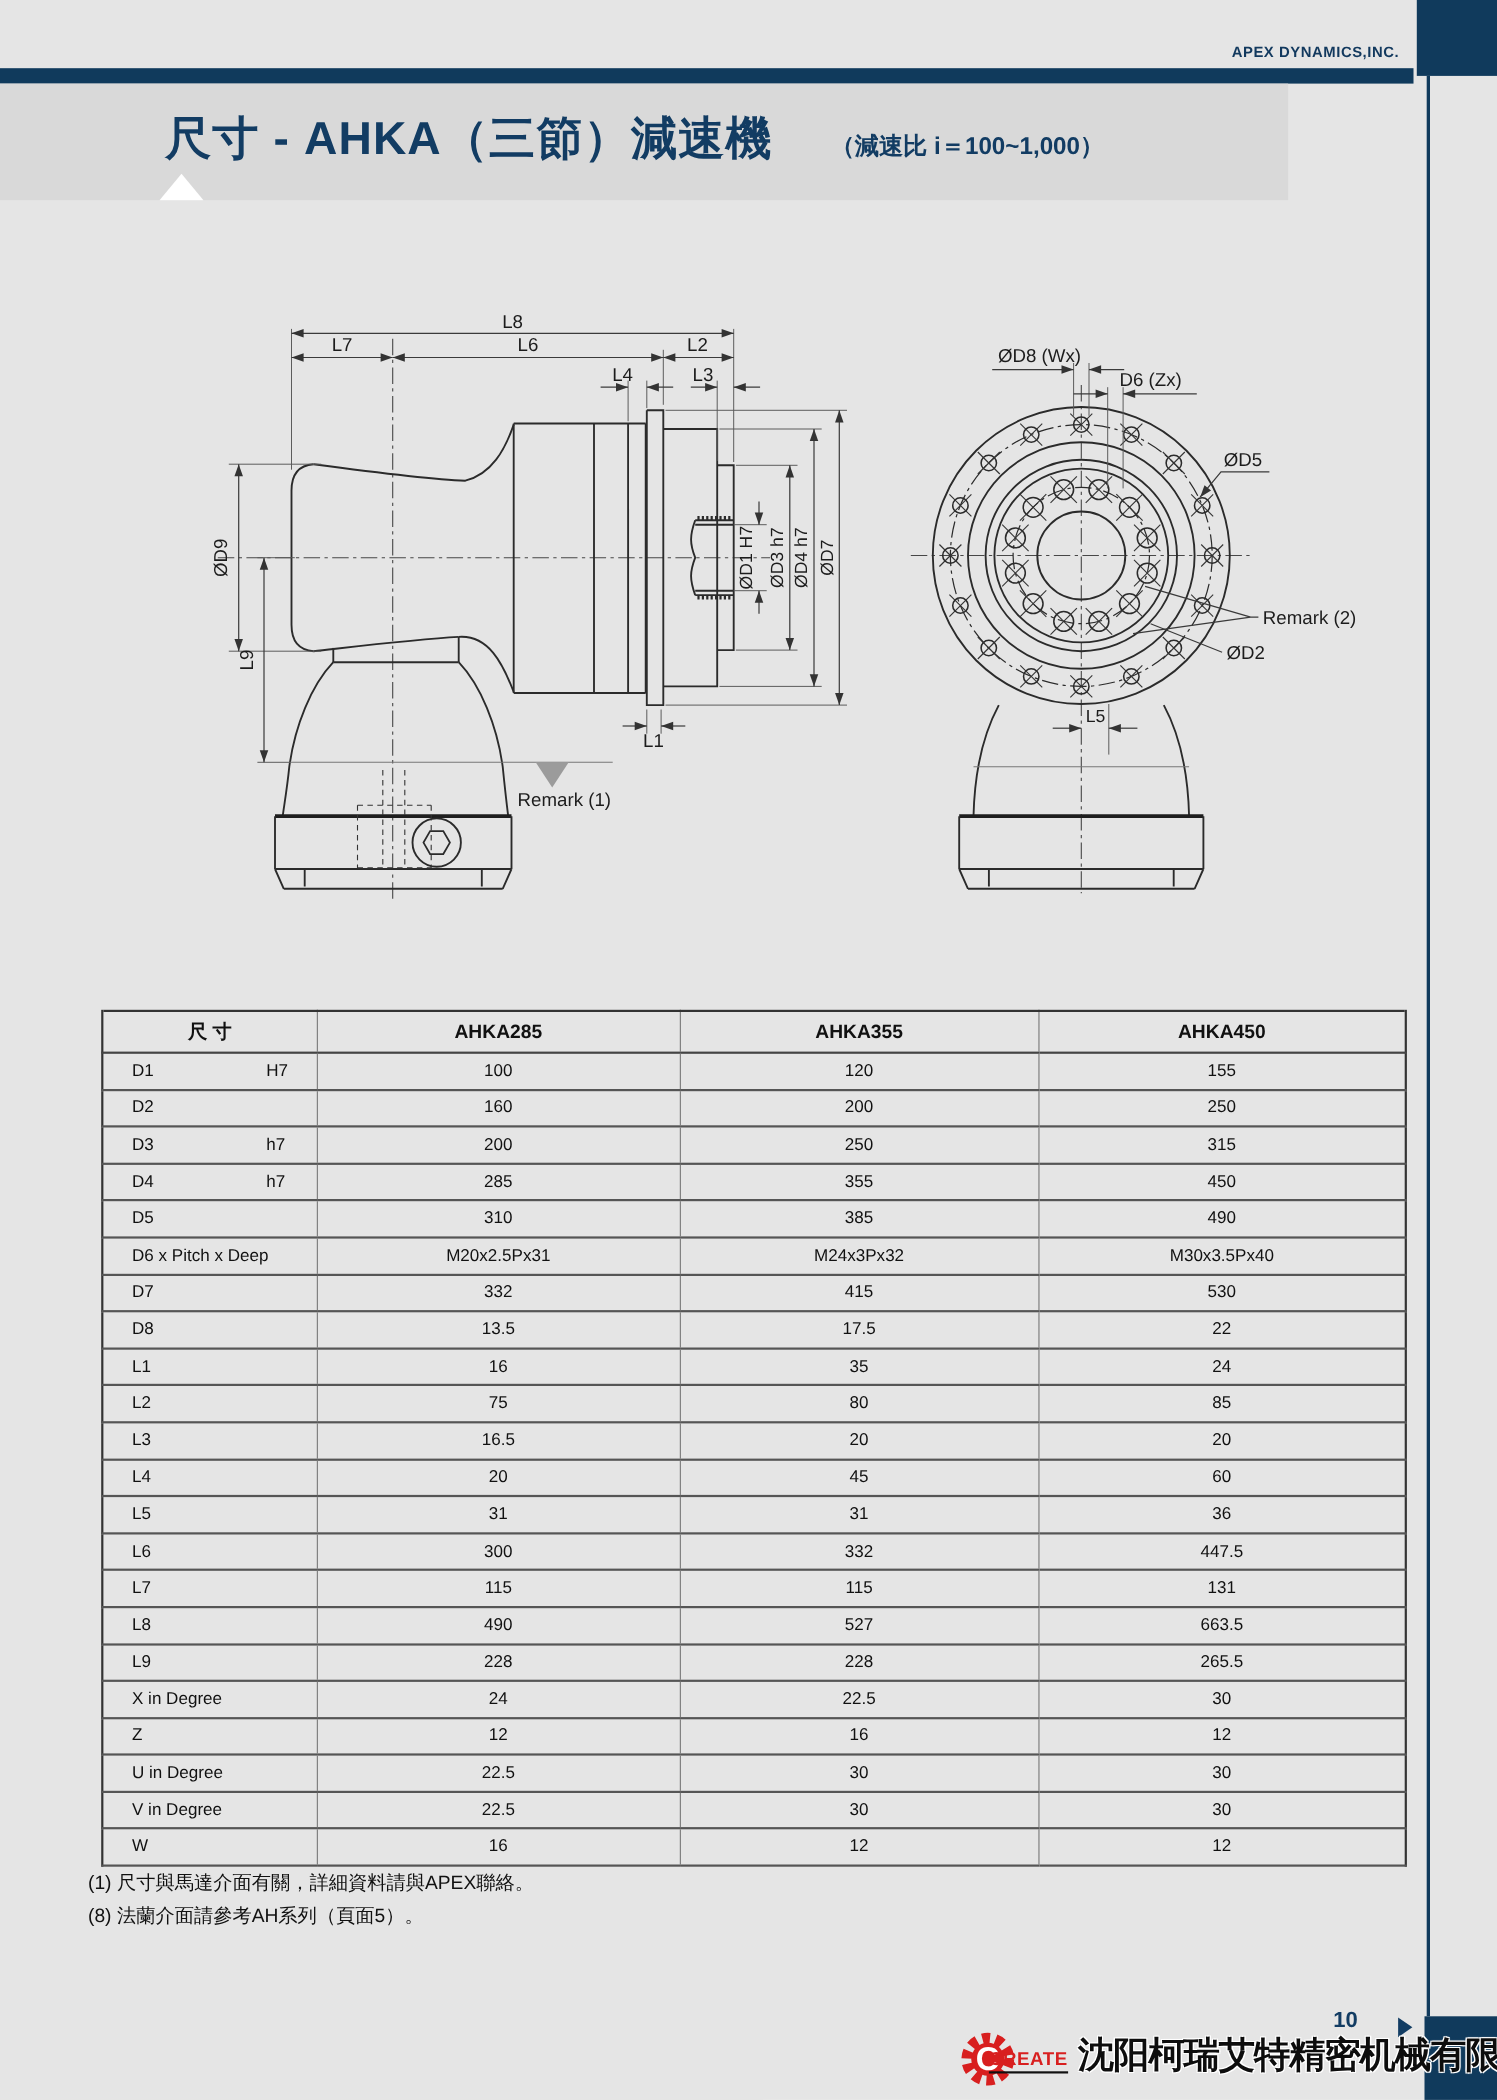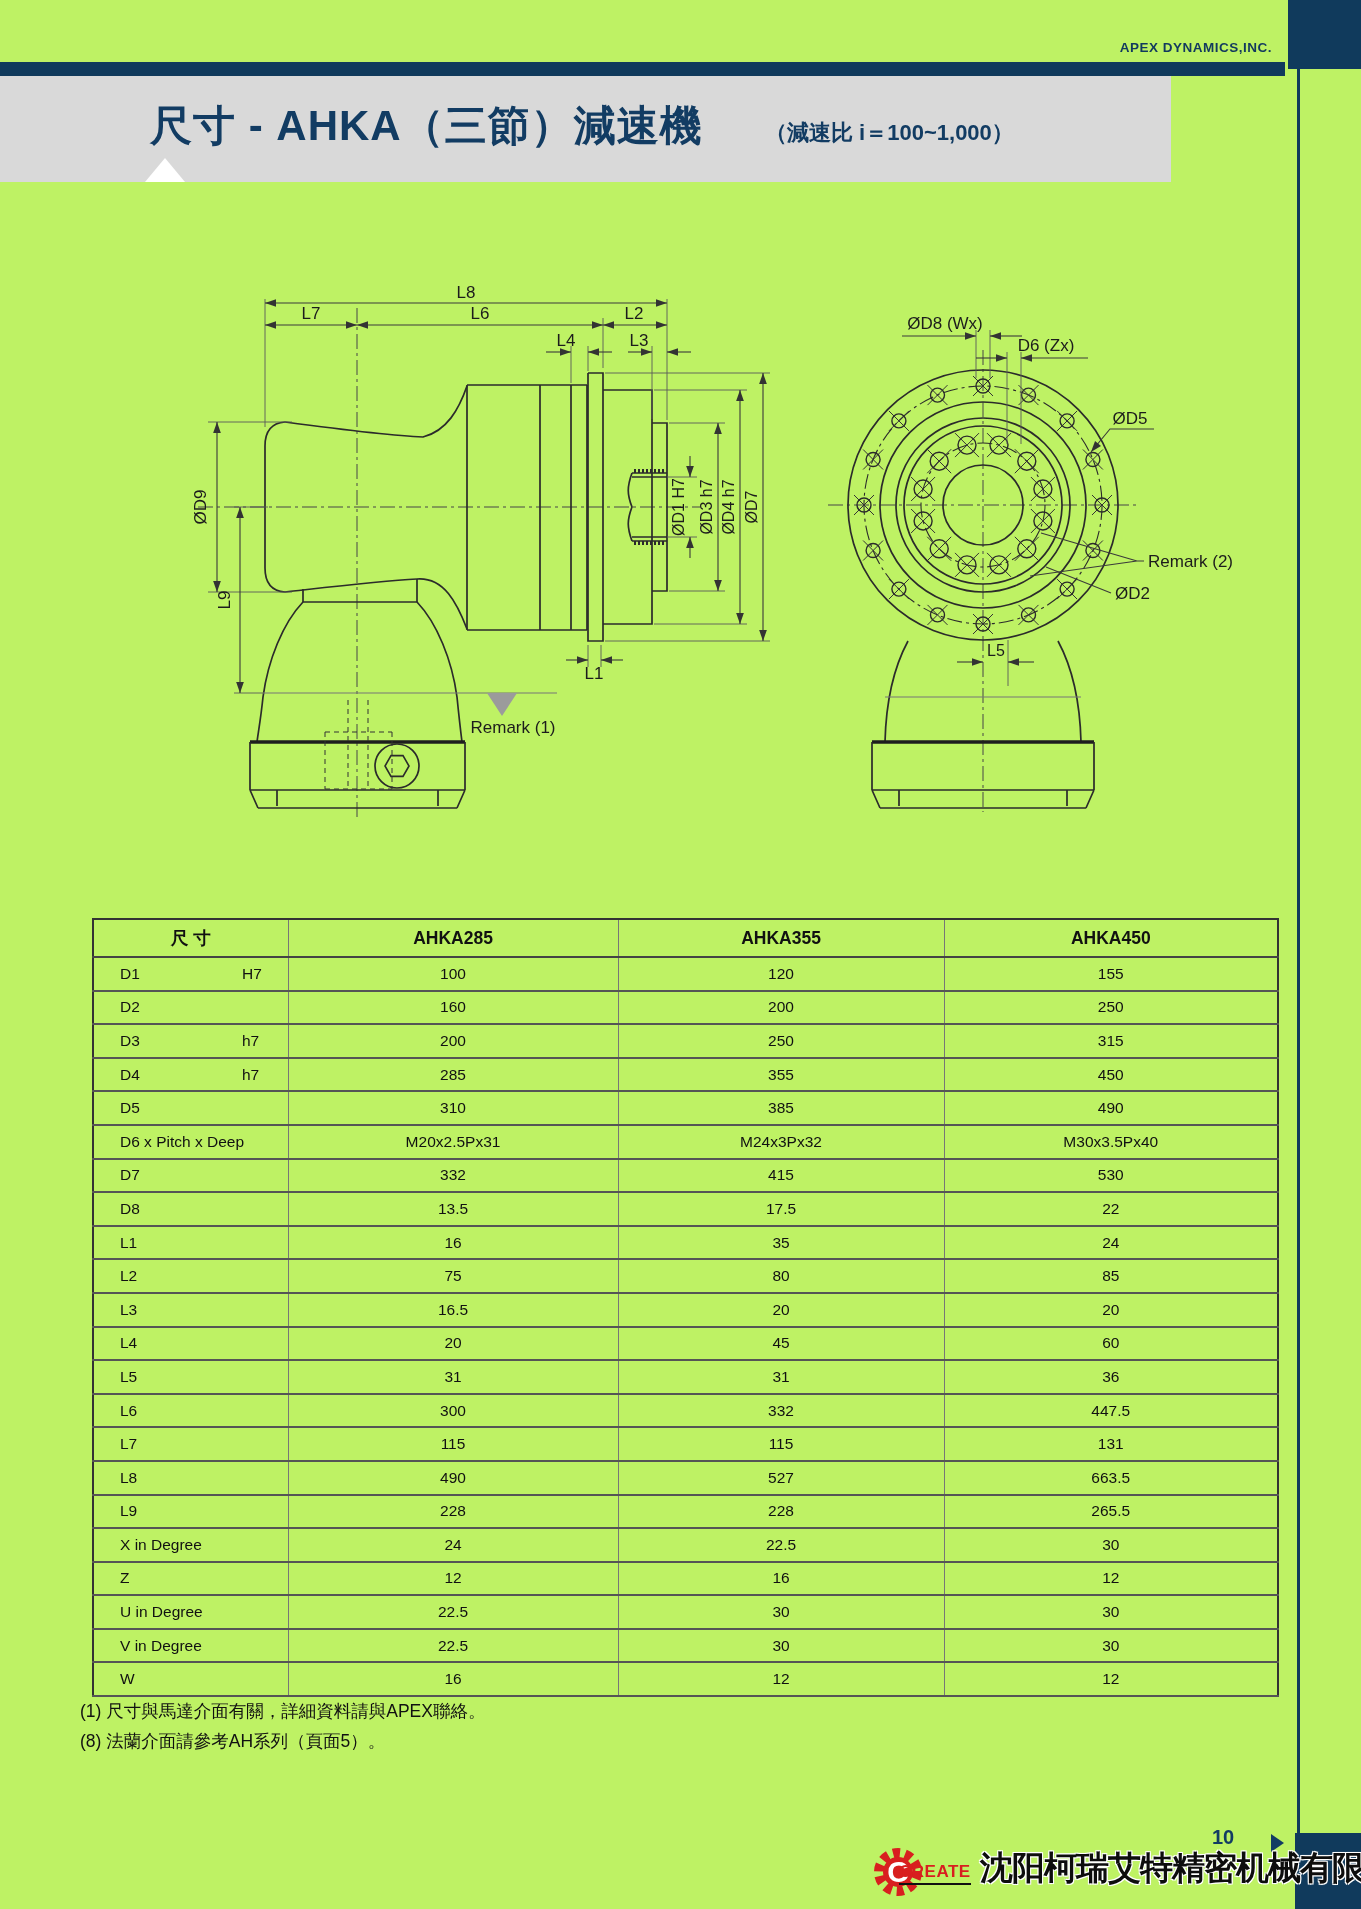--- a/index.html
+++ b/index.html
@@ -1,25 +1,25 @@
 <!DOCTYPE html>
 <html><head>
 <meta charset="utf-8">
 <style>
   html,body{margin:0;padding:0;background:#fff;}
   body{font-family:"Liberation Sans",sans-serif;}
-  #page{position:relative;width:1361px;height:1909px;background:#bef264;overflow:hidden;}
+  #page{position:relative;width:1361px;height:1909px;background:#e5e5e5;overflow:hidden;}
 
   
   .brand{position:absolute;top:40px;left:930px;width:342px;text-align:right;
          font-size:13.5px;letter-spacing:.5px;color:#12395e;font-weight:bold;}
   .navybar{position:absolute;left:0;top:62px;width:1285px;height:14px;background:#103a5c;}
   .banner{position:absolute;left:0;top:76px;width:1171px;height:106px;background:#d9d9d9;}
   .title{position:absolute;left:150px;top:22px;font-size:42px;font-weight:bold;color:#123c63;letter-spacing:1px;white-space:nowrap;}
-  .subtitle{position:absolute;left:755px;top:42px;font-size:22px;font-weight:bold;color:#123c63;white-space:nowrap;margin-left:10px;}
+  .subtitle{position:absolute;left:755px;top:42px;font-size:22px;font-weight:bold;color:#123c63;white-space:nowrap;}
   .notch{position:absolute;left:145px;top:82px;width:0;height:0;
          border-left:20px solid transparent;border-right:20px solid transparent;border-bottom:24px solid #fff;}
   .vline{position:absolute;left:1297px;top:69px;width:3px;height:1764px;background:#103a5c;}
   .topright{position:absolute;left:1288px;top:0;width:73px;height:69px;background:#103a5c;}
 
   
   #draw{position:absolute;left:150px;top:285px;width:1110px;height:545px;}
   #draw text{font-size:17px;fill:#1c1c1c;font-family:"Liberation Sans",sans-serif;}
   #draw text.small{font-size:16px;}
   .ln{fill:none;stroke:#2b2b2b;stroke-width:1.7;}

